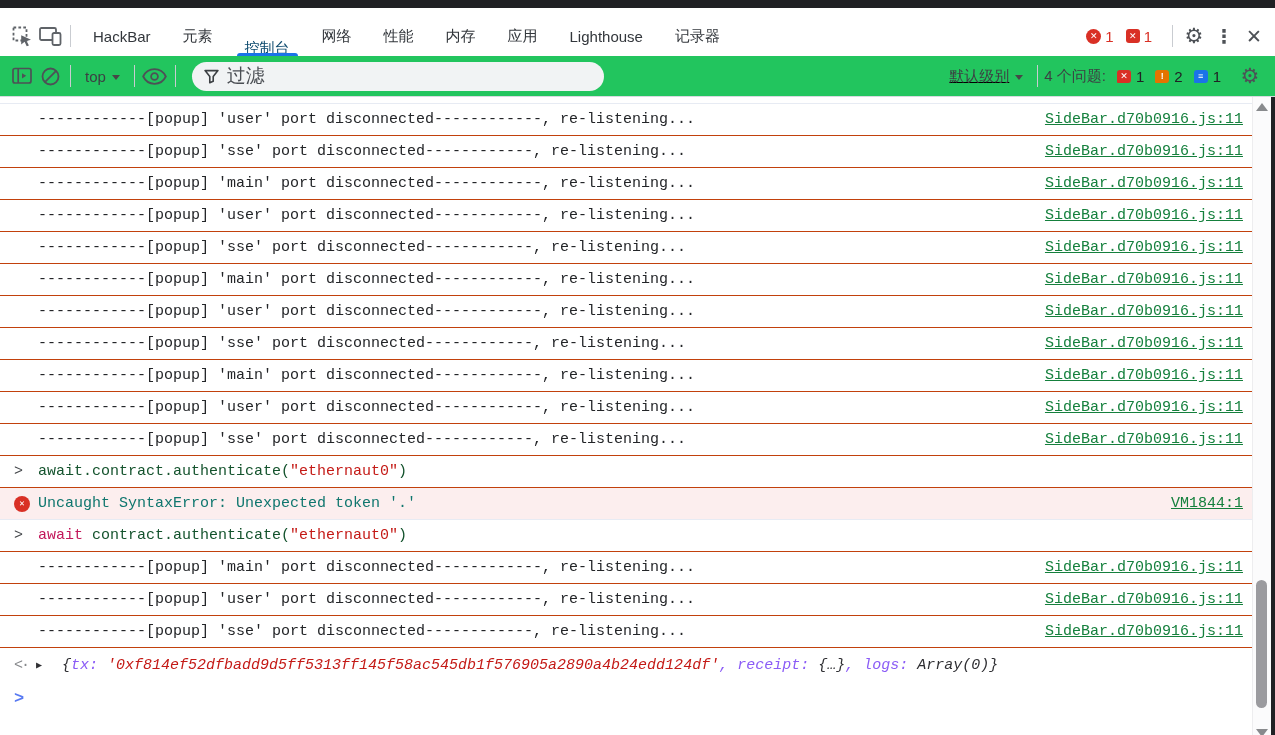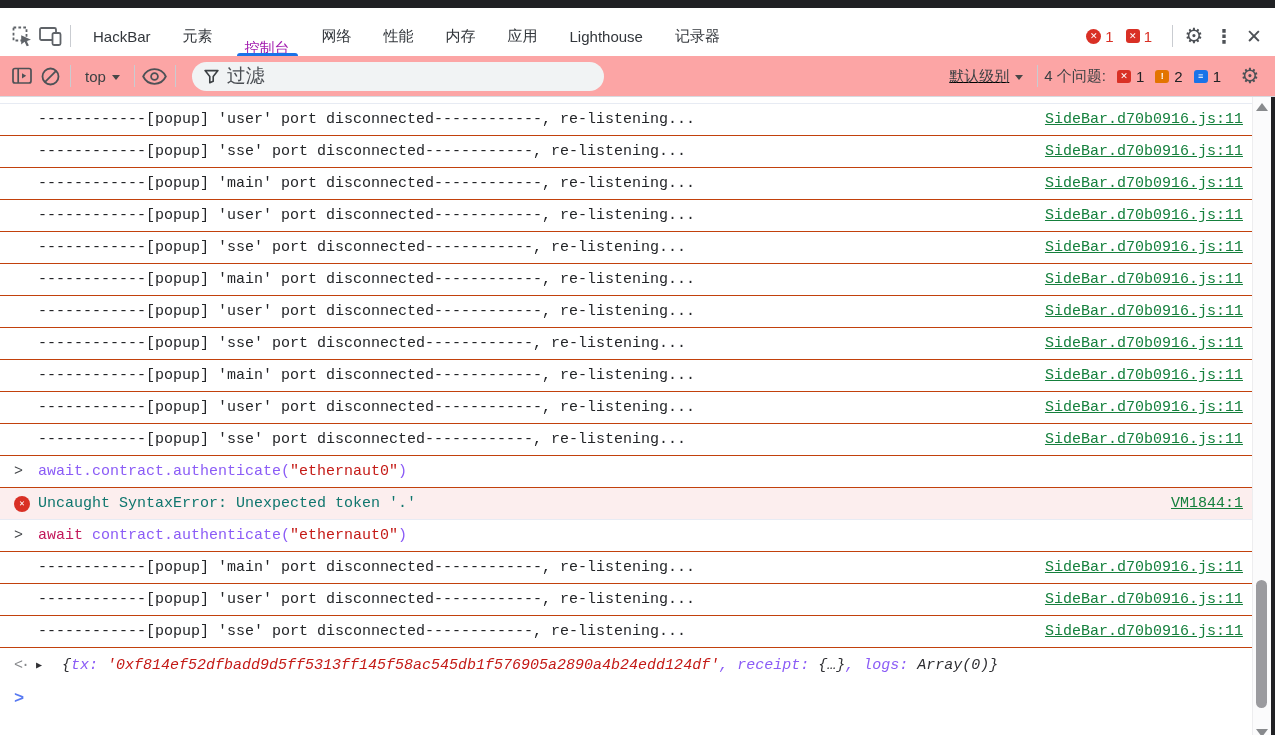--- a/index.html
+++ b/index.html
@@ -5,31 +5,31 @@
   html,body{margin:0;padding:0;}
   body{width:1275px;height:735px;overflow:hidden;background:#fff;
        font-family:"Liberation Sans","DejaVu Sans",sans-serif;-webkit-font-smoothing:antialiased;}
   .top-strip{height:8px;background:#202124;}
   
   .tabbar{height:40px;display:flex;align-items:center;background:#fff;padding:8px 6px 0 8px;}
   .iconbtn{width:28px;height:28px;display:flex;align-items:center;justify-content:center;flex:0 0 auto;}
   .vsep{width:1px;height:22px;background:#c9ccd1;margin:0 6px;flex:0 0 auto;}
   .tabs{display:flex;align-items:stretch;height:100%;}
   .tab{display:flex;align-items:center;padding:0 16px;font-size:15px;color:#33373c;position:relative;white-space:nowrap;cursor:default;}
-  .tab.selected{color:#a21caf;margin-top:24px;}
+  .tab.selected{color:#0c4a6e;margin-top:24px;}
   .tab.selected::after{content:"";position:absolute;left:8px;right:8px;bottom:0;height:3px;background:#1a73e8;border-radius:3px 3px 0 0;}
   .grow{flex:1 1 auto;}
   .badge-group{display:flex;align-items:center;gap:4px;margin-right:6px;}
   .errcircle{width:15px;height:15px;border-radius:50%;background:#d93025;color:#fff;font-size:9px;font-weight:bold;display:flex;align-items:center;justify-content:center;}
   .errsquare{width:14px;height:14px;border-radius:3px;background:#d93025;color:#fff;font-size:9px;font-weight:bold;display:flex;align-items:center;justify-content:center;}
   .badge-count{color:#d93025;font-size:15px;margin-right:8px;}
   .glyphbtn{font-size:19px;color:#4d5156;width:30px;height:30px;display:flex;align-items:center;justify-content:center;}
   .gear{font-size:21px;}
   
-  .ctoolbar{height:40px;display:flex;align-items:center;background:#fca5a5;border-bottom:1px solid #d7dae0;padding:0 10px 0 8px;}
+  .ctoolbar{height:40px;display:flex;align-items:center;background:#22c55e;border-bottom:1px solid #d7dae0;padding:0 10px 0 8px;}
   .ddlabel{font-size:15px;color:#3c4043;margin:0 4px 0 8px;white-space:nowrap;}
   .caret{width:0;height:0;border-left:4.5px solid transparent;border-right:4.5px solid transparent;border-top:5.5px solid #474747;margin:2px 8px 0 2px;}
   .filterbox{flex:1 1 auto;max-width:620px;height:29px;background:#f1f3f4;border-radius:15px;display:flex;align-items:center;padding:0 12px;margin:0 10px;}
   .filterbox .ph{font-size:19px;color:#4a4e53;margin-left:8px;}
   .issues{font-size:15px;color:#3c4043;display:flex;align-items:center;gap:5px;white-space:nowrap;}
   .bubble{width:14px;height:13px;border-radius:3px 3px 3px 1px;color:#fff;font-size:9px;font-weight:bold;display:flex;align-items:center;justify-content:center;margin-left:6px;}
   .bubble.red{background:#d93025;}
   .bubble.orange{background:#e37400;}
   .bubble.blue{background:#1a73e8;}
   .bubble-count{color:#202124;font-size:15px;}
@@ -48,21 +48,21 @@
   .erricon{width:16px;height:16px;border-radius:50%;background:#d93025;color:#fff;font-size:9px;font-weight:bold;display:flex;align-items:center;justify-content:center;}
   .chev{color:#45484c;font-size:15px;}
   .crow.result{height:34px;border-bottom:none;}
   .crow.result .gutter{flex:0 0 48px;}
   .crow.result .msg{font-style:italic;}
   .retmark{color:#85878a;letter-spacing:-2px;}
   .tri{color:#2f2f33;font-size:10px;}
   .crow.prompt{height:40px;border-bottom:none;align-items:flex-start;padding-top:8px;}
   .promptchev{color:#587af2;font-weight:bold;font-size:17px;line-height:17px;}
   .prompt-input{flex:1;height:20px;outline:none;}
-  .seg-plain{color:#8b5cf6;}
+  .seg-plain{color:#14532d;}
   .seg-string{color:#c41a16;}
   .seg-keyword{color:#c2185b;}
   .seg-key{color:#8b5cf6;}
   .seg-obj{color:#2f2f33;}
   
   .vscroll{position:absolute;right:4px;top:0;bottom:0;width:18px;background:#fbfbfc;border-left:1px solid #ededef;}
   .sarrow{position:absolute;left:3px;width:0;height:0;border-left:6px solid transparent;border-right:6px solid transparent;}
   .sarrow.up{top:6px;border-bottom:8px solid #888a8d;}
   .sarrow.down{bottom:6px;border-top:8px solid #888a8d;}
   .sthumb{position:absolute;left:3px;top:483px;width:11px;height:128px;background:#9b9b9f;border-radius:5.5px;}

